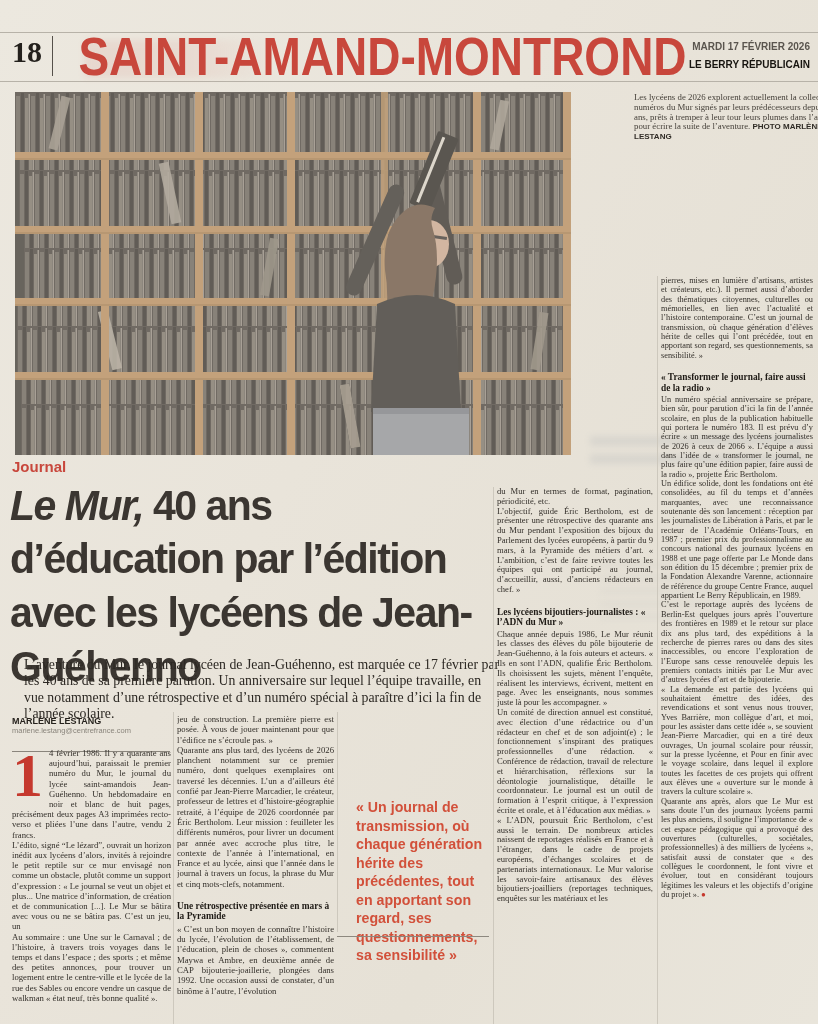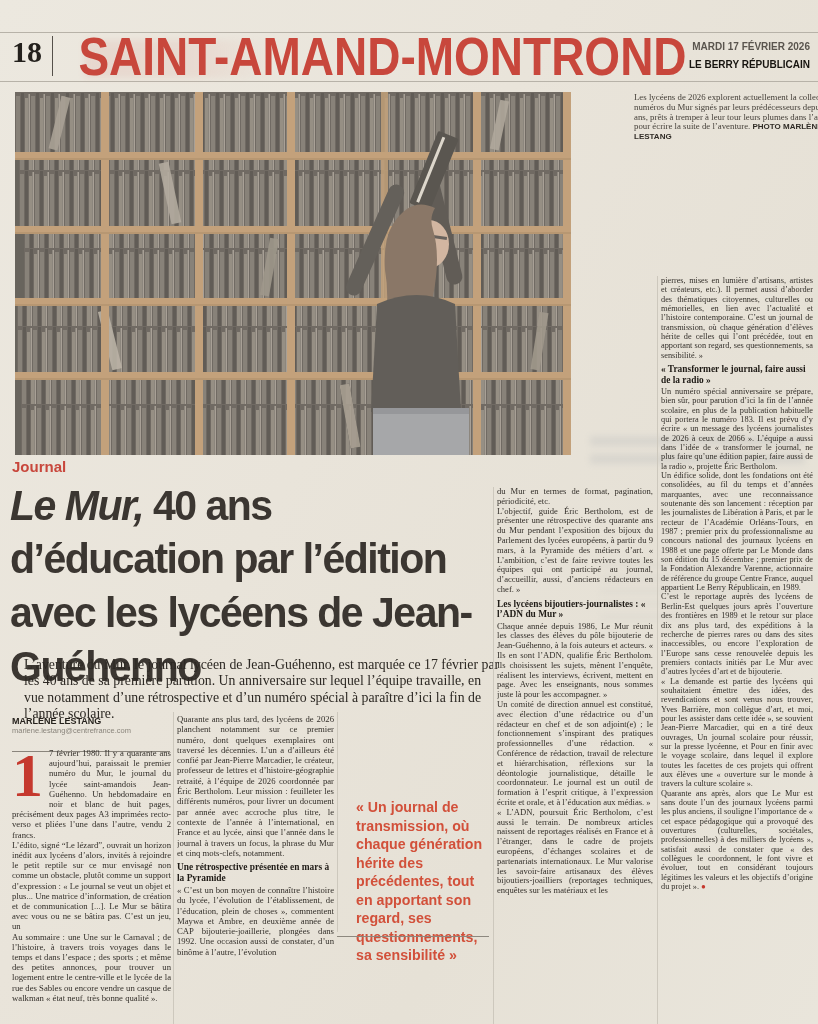--- a/index.html
+++ b/index.html
@@ -41,21 +41,21 @@
   .byline .mail{font:7.5px/9px "Liberation Sans",sans-serif;color:#8a857c;display:block;}
 
   
   .col{position:absolute;text-align:justify;overflow:hidden;}
   .col p{margin:0;}
   .c1{left:12px;top:748px;width:159px;height:276px;font-size:8.7px;line-height:10.2px;}
   .c2{left:177px;top:714px;width:157px;height:310px;font-size:8.7px;line-height:10.3px;}
   .c4{left:497px;top:487px;width:156px;height:537px;font-size:8.6px;line-height:9.8px;}
   .c5{left:661px;top:276px;width:152px;height:748px;font-size:8.3px;line-height:9.35px;}
   .subhead{display:block;font-weight:bold;font-size:9.4px;line-height:10.4px;color:#1f1b16;
-        text-align:left;margin:4px 0 2px 0;}
+        text-align:left;margin:12px 0 2px 0;}
   .dropcap{float:left;font:bold 62px/50px "Liberation Serif",serif;color:#c5392e;margin:2px 6px 0 0;}
   .endmark{color:#c5392e;font-size:8px;}
 
   
   .pullquote{position:absolute;left:340px;top:782px;width:128px;margin:16px;
         font-family:"Liberation Sans",sans-serif;font-weight:bold;font-size:14.2px;line-height:18.5px;
         color:#d2503a;text-align:left;}
   .quote-rule{position:absolute;left:337px;top:936px;width:152px;height:1px;background:#8d887f;}
 </style>
 </head>
@@ -163,26 +163,27 @@
     <span class="name">MARLÈNE LESTANG</span>
     <span class="mail">marlene.lestang@centrefrance.com</span>
   </div>
 
   <div class="vrule" style="left:173px;top:712px;height:312px;"></div>
   <div class="vrule" style="left:337px;top:712px;height:220px;"></div>
   <div class="vrule" style="left:493px;top:487px;height:537px;"></div>
   <div class="vrule" style="left:657px;top:276px;height:748px;"></div>
 
   <div class="col c1">
-    <p><span class="dropcap">1</span><span>7 février 1980. Il y a quarante ans aujourd’hui, paraissait le premier numéro du Mur, le journal du lycée saint-amandois Jean-Guéhenno. Un hebdomadaire en noir et blanc de huit pages, précisément deux pages A3 imprimées recto-verso et pliées l’une dans l’autre, vendu 2 francs.</span></p>
+    <p><span class="dropcap">1</span><span>4 février 1986. Il y a quarante ans aujourd’hui, paraissait le premier numéro du Mur, le journal du lycée saint-amandois Jean-Guéhenno. Un hebdomadaire en noir et blanc de huit pages, précisément deux pages A3 imprimées recto-verso et pliées l’une dans l’autre, vendu 2 francs.</span></p>
     <p>L’édito, signé “Le lézard”, ouvrait un horizon inédit aux lycéens d’alors, invités à rejoindre le petit reptile sur ce mur envisagé non comme un obstacle, plutôt comme un support d’expression : « Le journal se veut un objet et plus... Une matrice d’information, de création et de communication [...]. Le Mur se bâtira avec vous ou ne se bâtira pas. C’est un jeu, un</p>
     <p>Au sommaire : une Une sur le Carnaval ; de l’histoire, à travers trois voyages dans le temps et dans l’espace ; des sports ; et même des petites annonces, pour trouver un logement entre le centre-ville et le lycée de la rue des Sables ou encore vendre un casque de walkman « état neuf, très bonne qualité ».</p>
   </div>
 
   <div class="col c2">
+    <p>jeu de construction. La première pierre est posée. À vous de jouer maintenant pour que l’édifice ne s’écroule pas. »</p>
     <p>Quarante ans plus tard, des lycéens de 2026 planchent notamment sur ce premier numéro, dont quelques exemplaires ont traversé les décennies. L’un a d’ailleurs été confié par Jean-Pierre Marcadier, le créateur, professeur de lettres et d’histoire-géographie retraité, à l’équipe de 2026 coordonnée par Éric Bertholom. Leur mission : feuilleter les différents numéros, pour livrer un document par année avec accroche plus titre, le contexte de l’année à l’international, en France et au lycée, ainsi que l’année dans le journal à travers un focus, la phrase du Mur et cinq mots-clefs, notamment.</p>
     <span class="subhead">Une rétrospective présentée en mars à la Pyramide</span>
     <p>« C’est un bon moyen de connaître l’histoire du lycée, l’évolution de l’établissement, de l’éducation, plein de choses », commentent Maywa et Ambre, en deuxième année de CAP bijouterie-joaillerie, plongées dans 1992. Une occasion aussi de constater, d’un binôme à l’autre, l’évolution</p>
   </div>
 
   <blockquote class="pullquote">« Un journal de transmission, où chaque génération hérite des précédentes, tout en apportant son regard, ses questionnements, sa sensibilité »</blockquote>
   <div class="quote-rule"></div>
 
   <div class="col c4">
     <p>du Mur en termes de format, pagination, périodicité, etc.</p>

